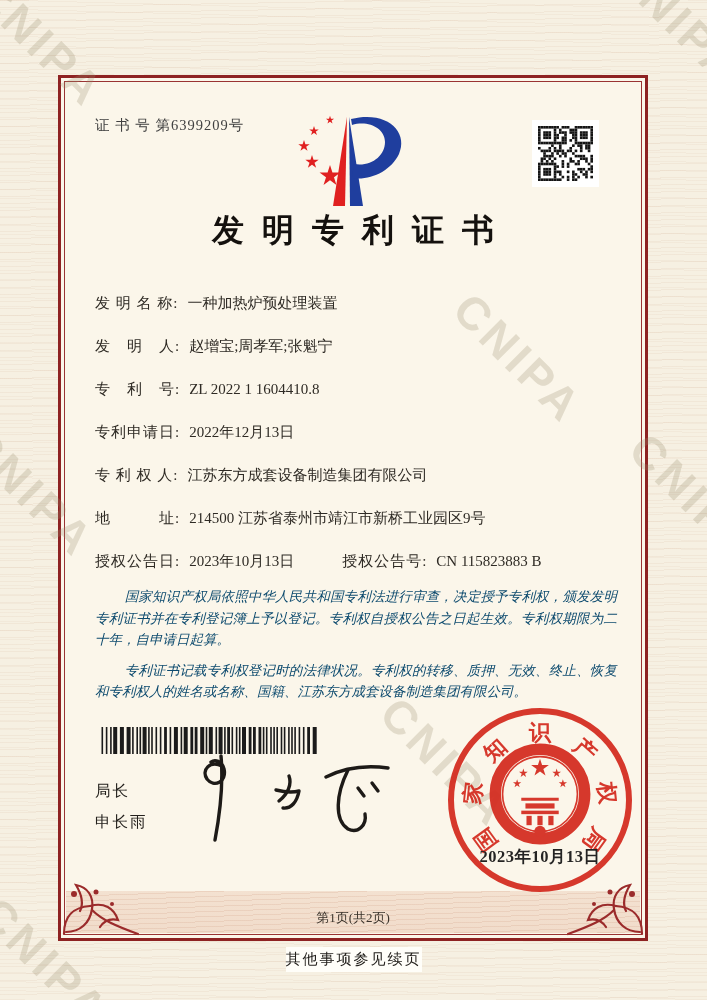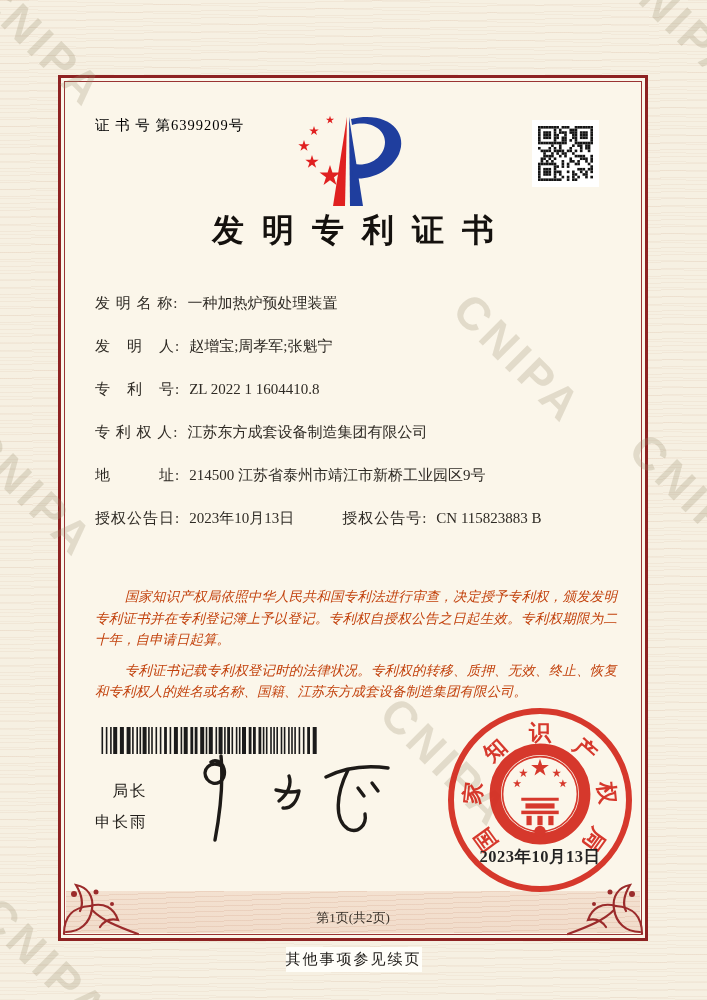--- a/index.html
+++ b/index.html
@@ -24,37 +24,37 @@
       repeating-linear-gradient(178deg, rgba(180,110,80,0.16) 0 1px, transparent 1px 5px);}
   
   .wm{position:absolute;z-index:1;font-family:"Liberation Sans","DejaVu Sans",sans-serif;
     font-weight:bold;font-size:46px;letter-spacing:4px;color:rgba(155,143,112,0.26);
     transform:translate(-50%,-50%) rotate(45deg);white-space:nowrap;}
   .wm1{left:40px;top:42px}.wm2{left:678px;top:20px}.wm3{left:30px;top:492px}
   .wm4{left:518px;top:358px}.wm5{left:694px;top:498px}.wm6{left:445px;top:762px}
   .wm7{left:45px;top:962px}
   
   .content{position:absolute;inset:0;z-index:2;}
-  .cert-no{position:absolute;left:95px;top:116px;font-size:14.5px;color:#000000;letter-spacing:1px;}
+  .cert-no{position:absolute;left:95px;top:116px;font-size:14.5px;color:#404040;letter-spacing:1px;}
   .logo{position:absolute;left:286px;top:110px;width:132px;height:100px;}
   .qr{position:absolute;left:532px;top:120px;width:67px;height:67px;background:#fff;
     display:flex;align-items:center;justify-content:center;}
   .title{position:absolute;left:58px;top:209px;width:590px;text-align:center;
     font-size:32px;font-weight:bold;color:#14110e;letter-spacing:18px;text-indent:18px;}
   .fields{position:absolute;left:95px;top:282px;width:480px;}
   .frow{display:flex;height:43px;align-items:center;font-size:15px;color:#2e2a24;}
   .flabel{letter-spacing:1px;margin-right:9px;white-space:pre;}
   .flabel2{letter-spacing:1px;margin-left:48px;margin-right:9px;white-space:pre;}
   .fvalue{white-space:nowrap;}
   .paras{position:absolute;left:95px;top:586px;width:522px;font-size:13.5px;
-    line-height:21.6px;font-style:italic;color:#c2410c;text-align:justify;}
+    line-height:21.6px;font-style:italic;color:#0c4a6e;text-align:justify;}
   .paras p{margin:0 0 9px 0;text-indent:2.2em;}
   .barcode{position:absolute;left:100px;top:727px;width:222px;height:27px;z-index:3;}
   .signer{position:absolute;left:95px;top:775px;font-size:15.5px;letter-spacing:2px;
-    line-height:31px;color:#23201c;z-index:3;text-align:right;}
+    line-height:31px;color:#23201c;z-index:3;}
   .sig{position:absolute;left:188px;top:750px;z-index:3;}
   
   .seal{position:absolute;left:448px;top:708px;width:184px;height:184px;z-index:3;
     border:6px solid #d42a1e;border-radius:50%;box-sizing:border-box;opacity:.93;}
   .seal-ring span{position:absolute;left:50%;top:50%;color:#d42a1e;font-weight:bold;
     font-size:22px;line-height:1;}
   .seal-emblem{position:absolute;left:50%;top:28px;transform:translateX(-50%);}
   .seal-date{position:absolute;left:50%;top:132px;transform:translateX(-50%);
     font-size:16.5px;font-weight:bold;color:#141414;white-space:nowrap;letter-spacing:.5px;}
   
@@ -348,20 +348,24 @@
       </div>
       <div class="frow">
         <span class="flabel">发　明　人:</span>
         <span class="fvalue">赵增宝;周孝军;张魁宁</span>
       </div>
       <div class="frow">
         <span class="flabel">专　利　号:</span>
         <span class="fvalue">ZL 2022 1 1604410.8</span>
       </div>
       <div class="frow">
+        <span class="flabel">专利申请日:</span>
+        <span class="fvalue">2022年12月13日</span>
+      </div>
+      <div class="frow">
         <span class="flabel">专 利 权 人:</span>
         <span class="fvalue">江苏东方成套设备制造集团有限公司</span>
       </div>
       <div class="frow">
         <span class="flabel">地　　　址:</span>
         <span class="fvalue">214500 江苏省泰州市靖江市新桥工业园区9号</span>
       </div>
       <div class="frow">
         <span class="flabel">授权公告日:</span>
         <span class="fvalue">2023年10月13日</span>

